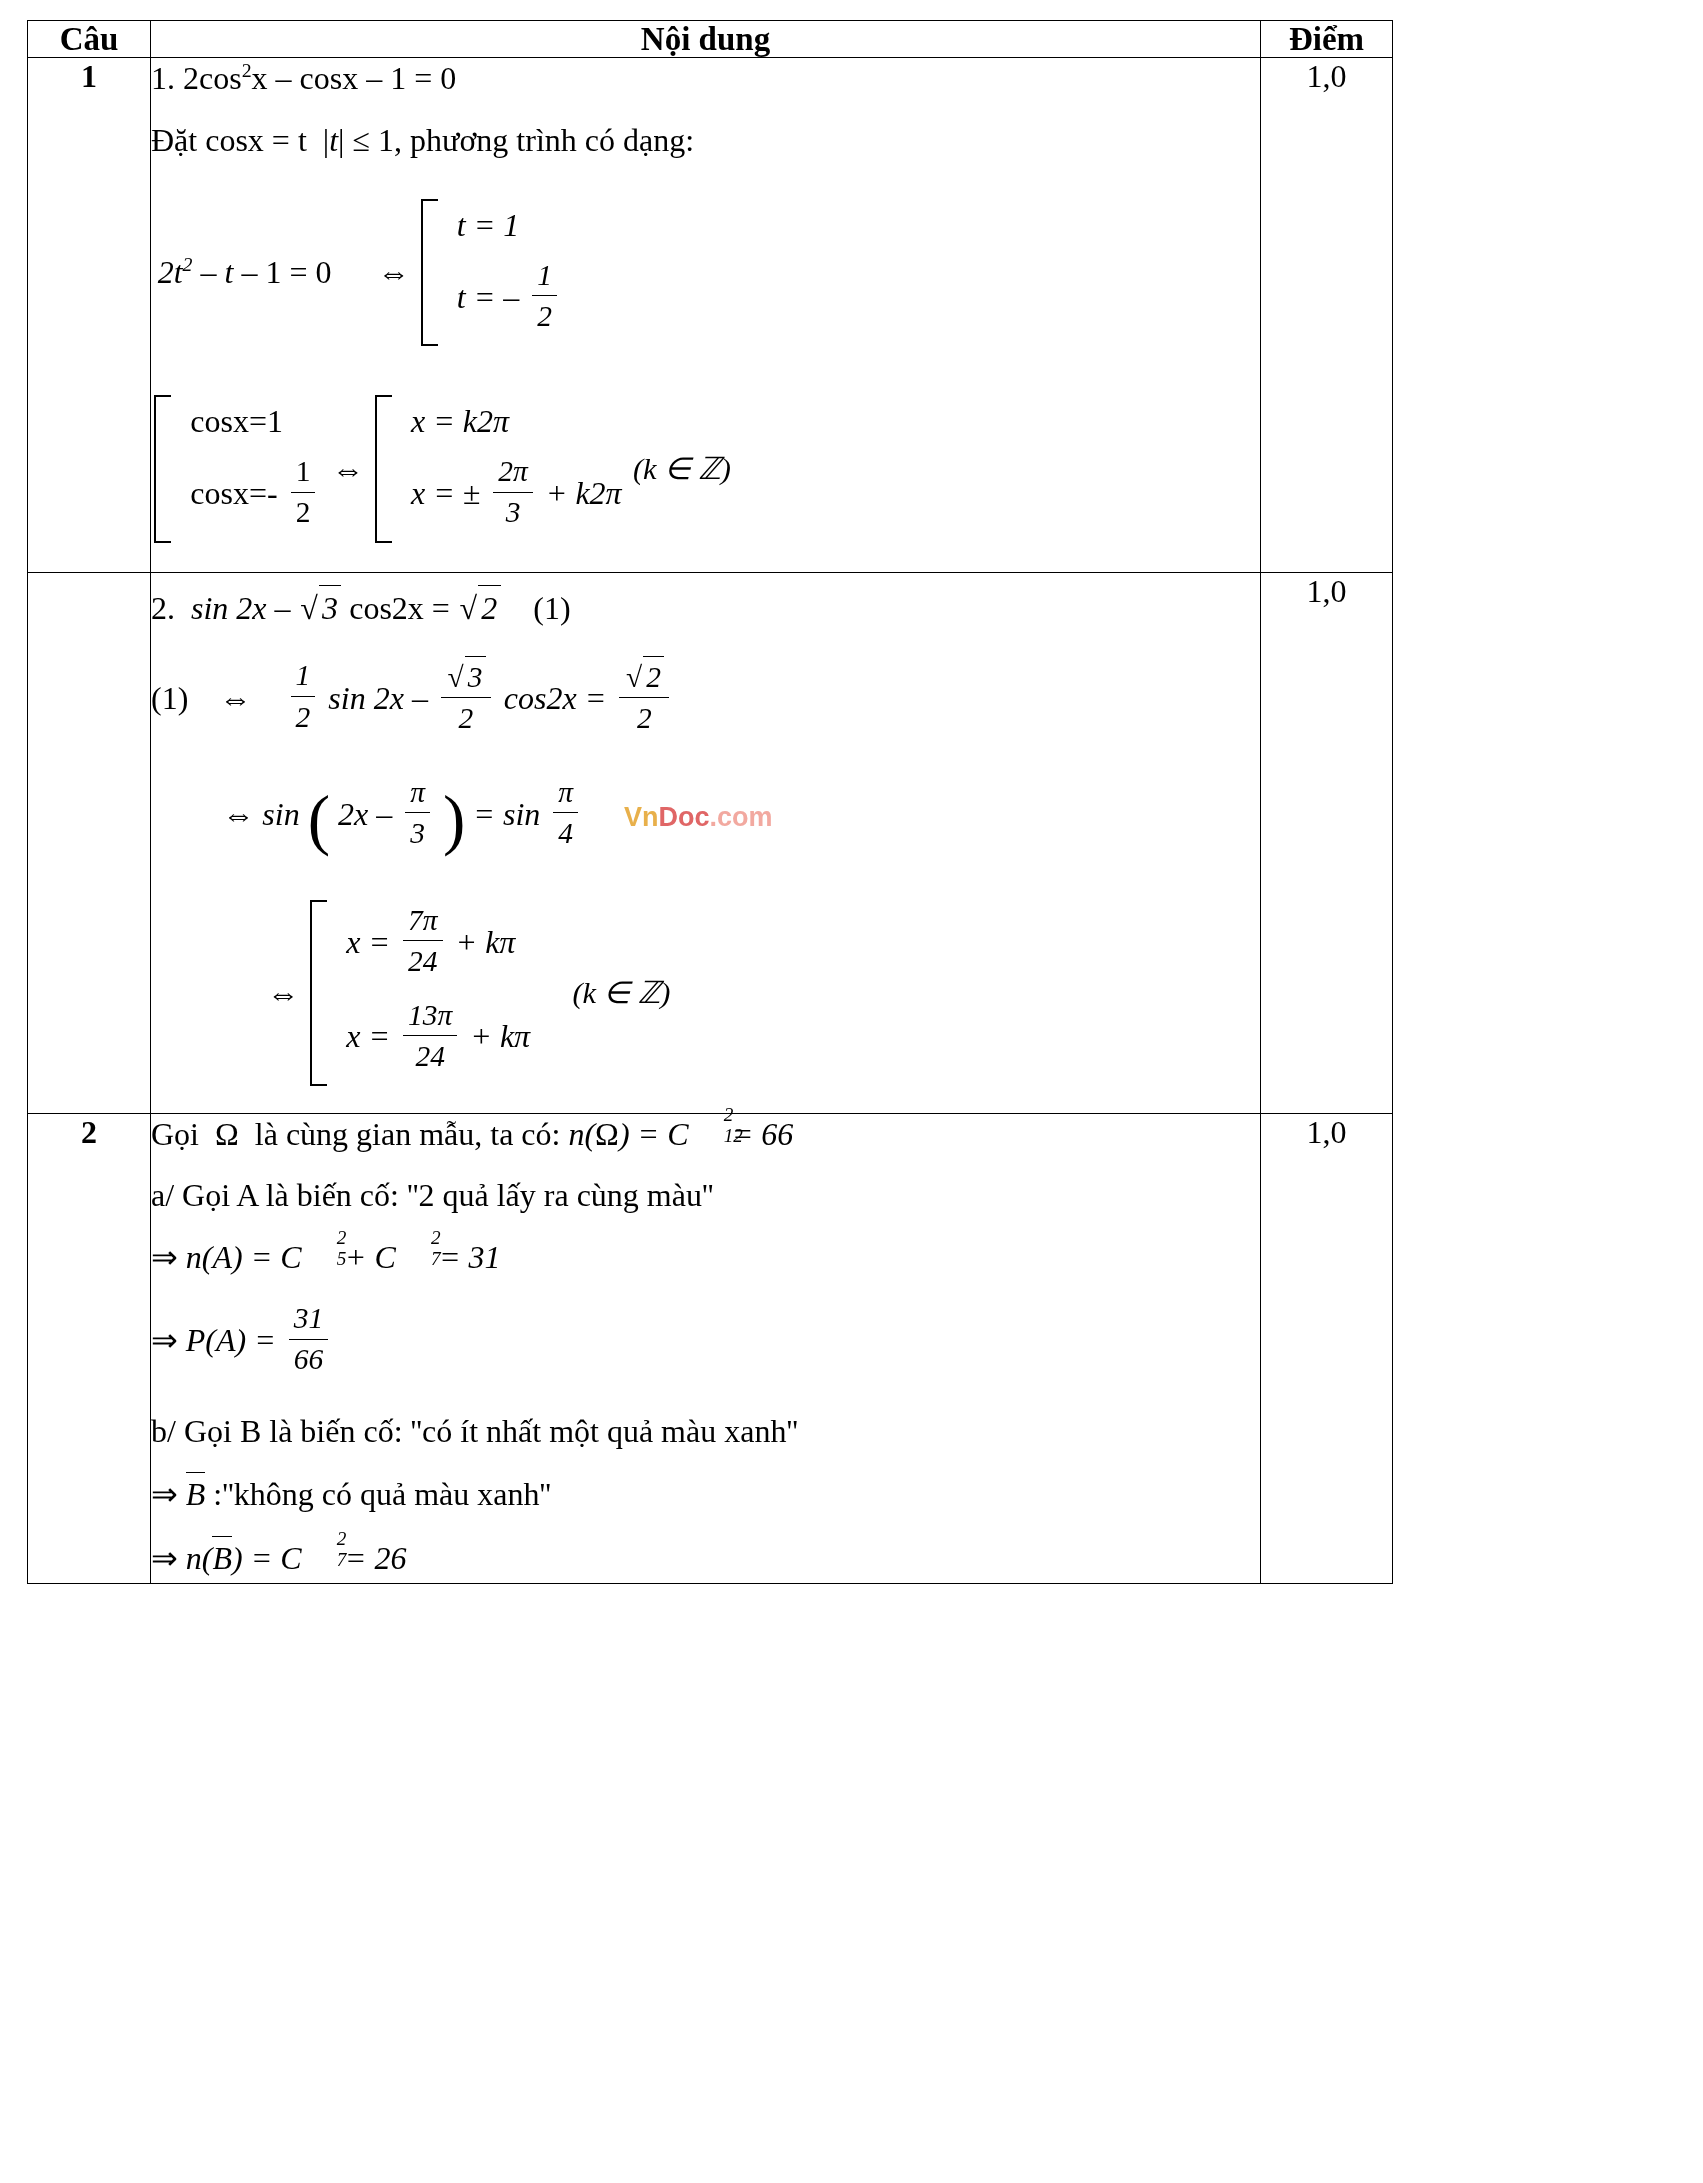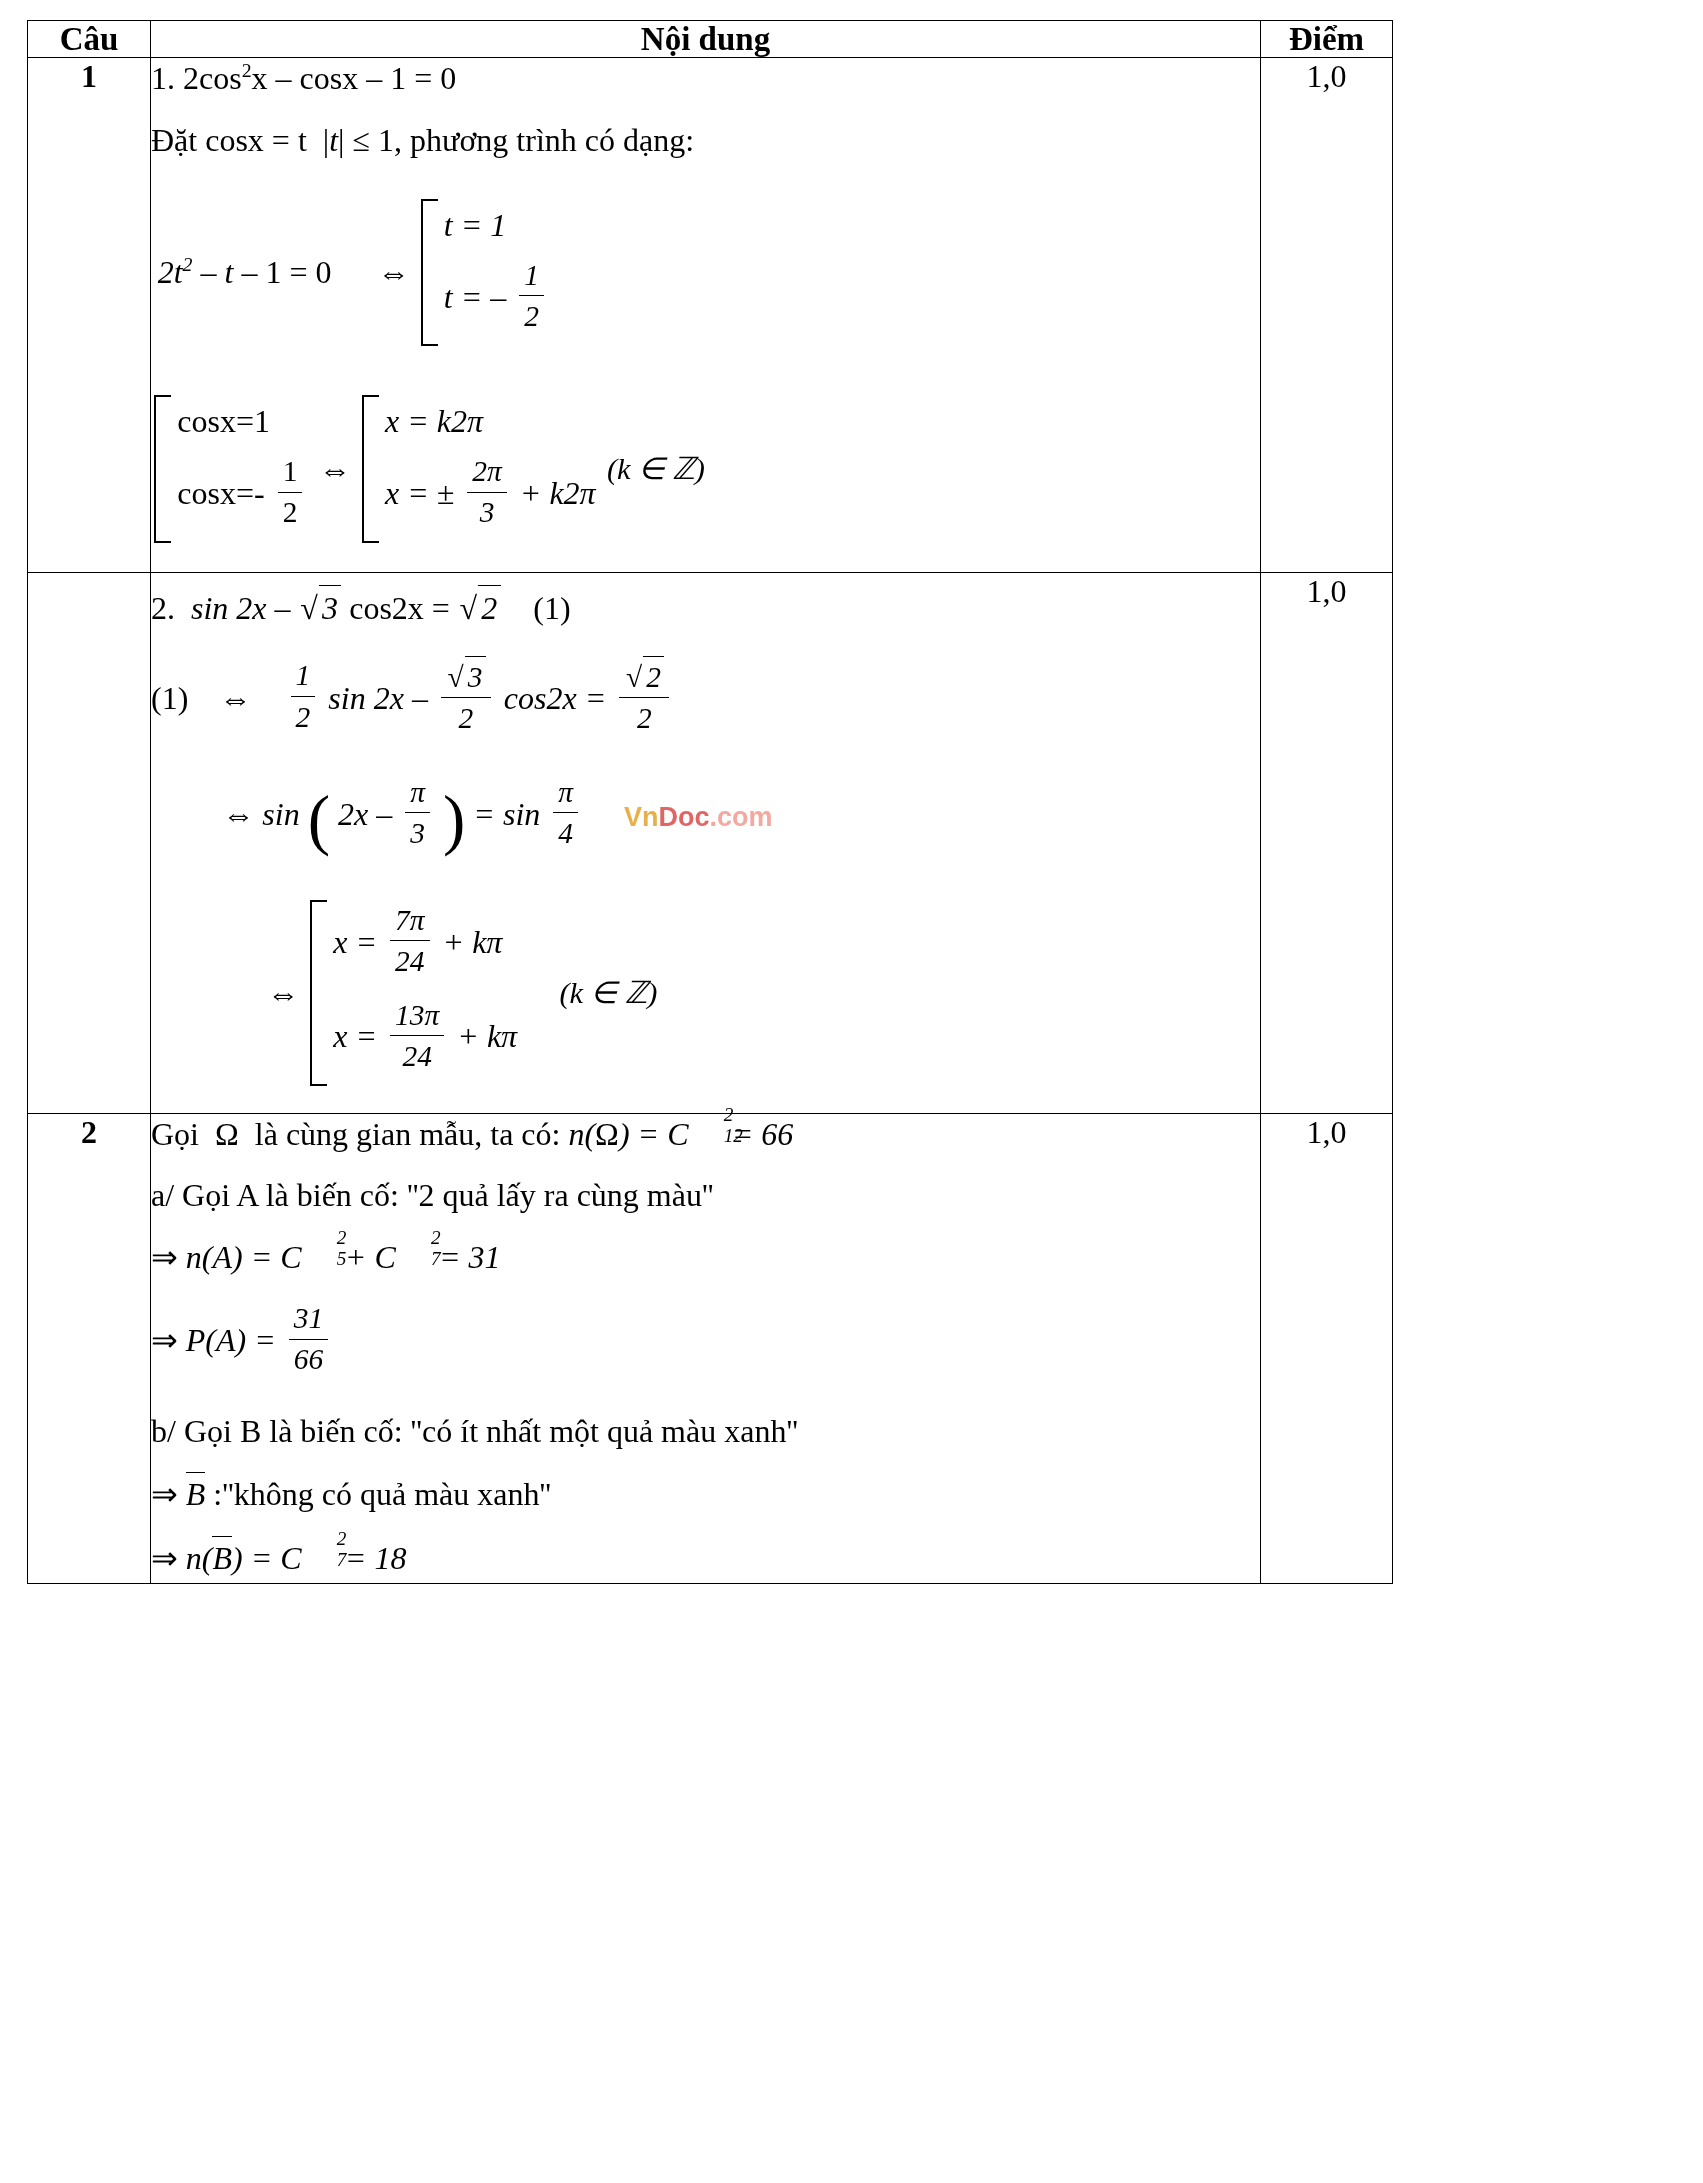--- a/index.html
+++ b/index.html
@@ -113,21 +113,21 @@
     font-size: 0.6em;
     font-style: italic;
   }
   .csup .pad { display: inline-block; width: 1.1em; }
 
   
   .cases {
     display: inline-block;
     vertical-align: middle;
     position: relative;
-    padding-left: 23px;
+    padding-left: 36px;
     margin: 0 3.3px;
   }
   .cases::before {
     content: "";
     position: absolute;
     left: 0; top: 1.7px; bottom: 1.7px;
     width: 15px;
     border-left: 2.5px solid #000;
     border-top: 2.5px solid #000;
     border-bottom: 2.5px solid #000;
@@ -378,21 +378,21 @@
             <span>⇒</span>
             <span class="overline">B</span>
             <span>:''không có quả màu xanh''</span>
           </div>
 
           <div class="line">
             <span>⇒</span>
             <span class="mi">n</span><span class="mi">(</span><span class="overline">B</span><span class="mi">)</span>
             <span class="mi">=</span>
             <span class="csup"><span>C</span><span class="sups">2</span><span class="subs">7</span><span class="pad"></span></span>
-            <span class="mi">= 18</span>
+            <span class="mi">= 26</span>
           </div>
 
         </td>
         <td class="diem-cell">1,0</td>
       </tr>
 
     </tbody>
   </table>
 </div>
 

